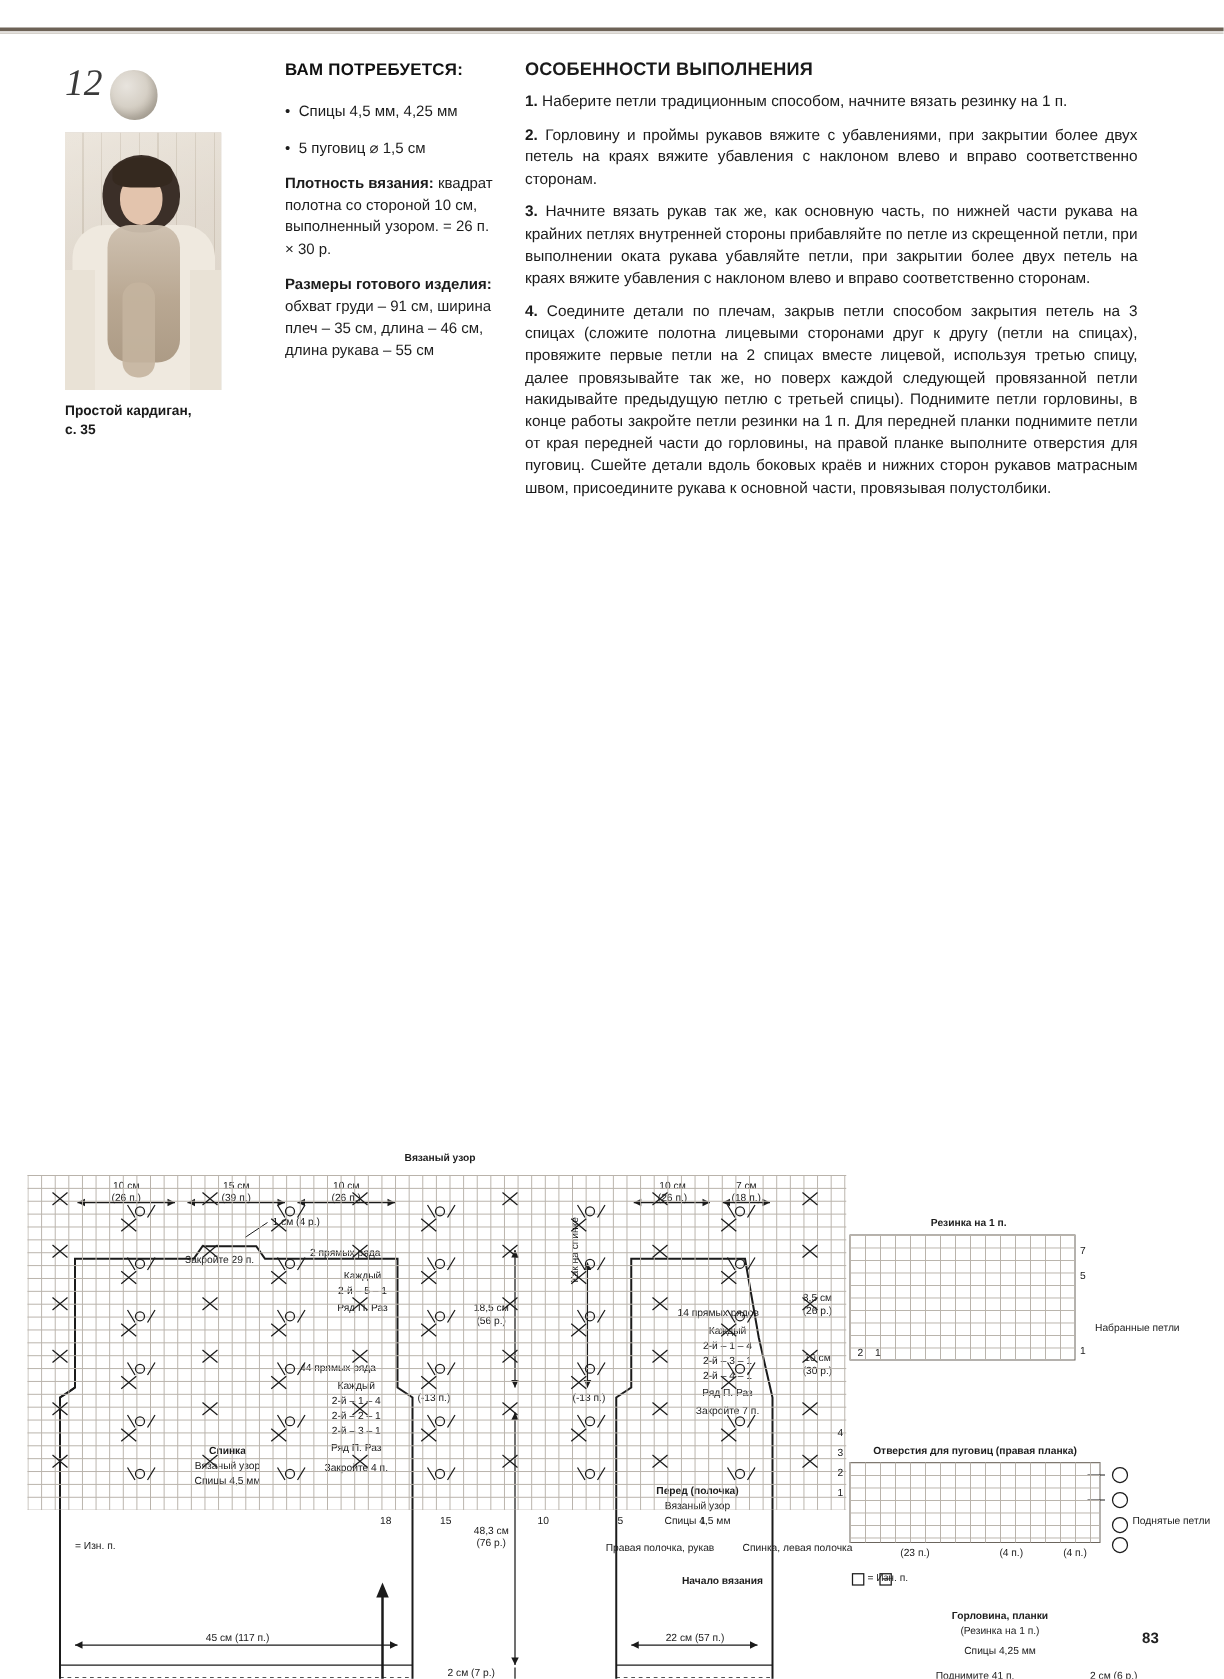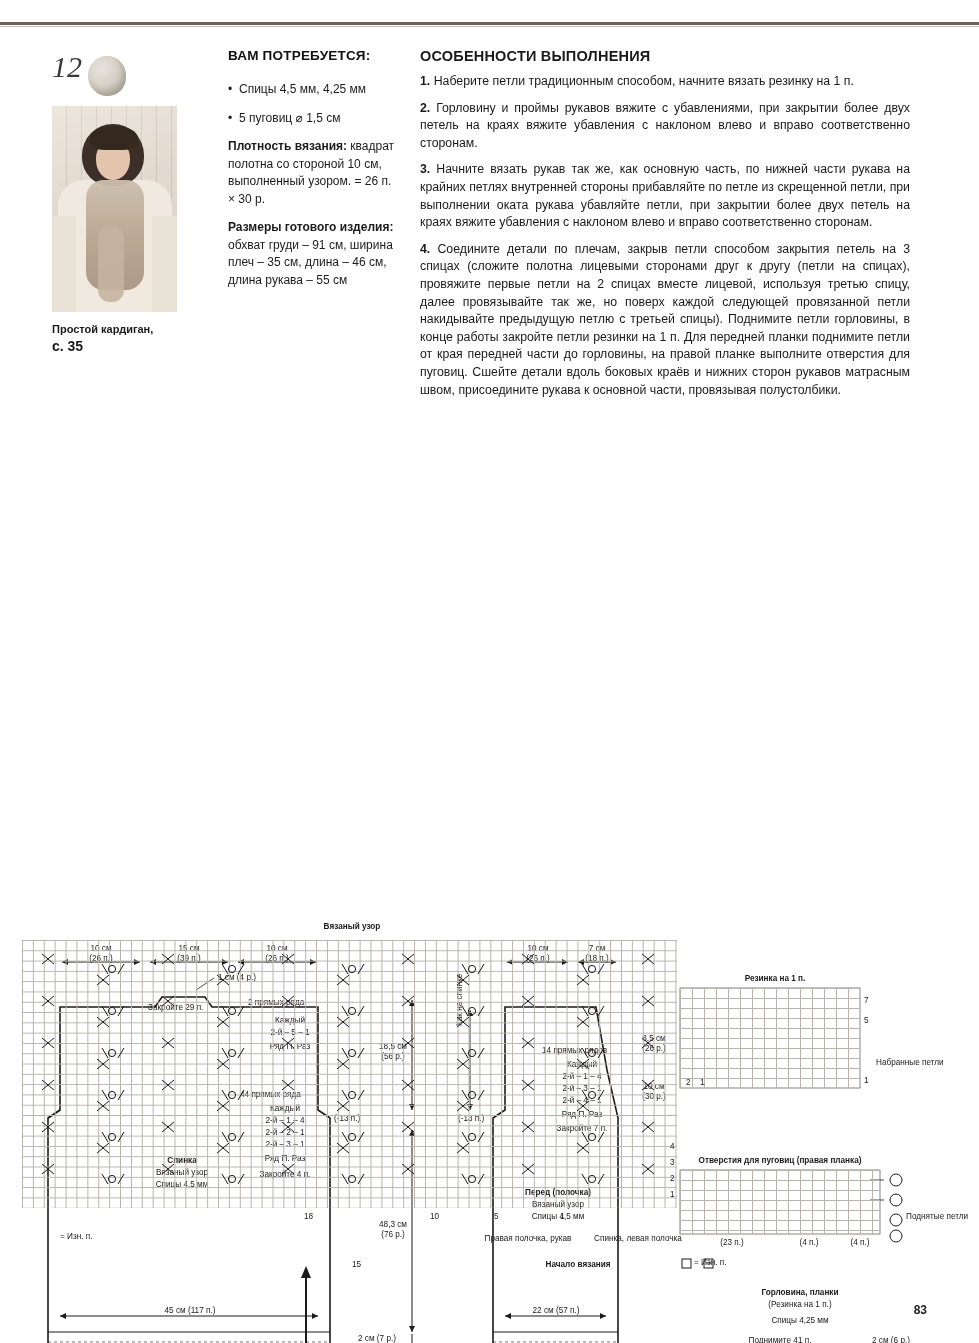--- a/index.html
+++ b/index.html
@@ -21,21 +21,21 @@
   .photo .hair{position:absolute;left:30px;top:18px;width:62px;height:62px;border-radius:50% 50% 46% 46%;background:#3b2f28;}
   .photo .face{position:absolute;left:44px;top:34px;width:34px;height:40px;border-radius:46% 46% 50% 50%;background:#e3c4ad;}
   .photo .fringe{position:absolute;left:38px;top:20px;width:48px;height:24px;border-radius:50% 50% 30% 30%;background:#35291f;}
   .photo .body{position:absolute;left:6px;top:74px;width:114px;height:132px;border-radius:26px 26px 0 0;background:#efe9df;}
   .photo .scarf{position:absolute;left:34px;top:74px;width:58px;height:110px;border-radius:18px;
      background:linear-gradient(180deg,#cdbfae,#b6a48e 55%,#a99781);opacity:.95;}
   .photo .scarf2{position:absolute;left:46px;top:120px;width:26px;height:76px;border-radius:12px;background:#c4b49f;opacity:.9;}
   .photo .arm{position:absolute;left:0px;top:110px;width:24px;height:96px;background:#e9e2d6;}
   .photo .arm2{position:absolute;left:100px;top:110px;width:25px;height:96px;background:#e9e2d6;}
   .cap1{position:absolute;left:52px;top:322px;width:140px;font-size:11px;font-weight:bold;color:#1a1a1a;line-height:15px;}
-  .cap2{position:absolute;left:52px;top:338px;width:140px;font-size:14px;font-weight:bold;color:#1a1a1a;}
+  .cap2{position:absolute;left:52px;top:338px;width:140px;font-size:11px;font-weight:bold;color:#1a1a1a;}
 
   
   .col2{position:absolute;left:228px;top:48px;width:168px;}
   .h-bold{font-size:13.5px;font-weight:bold;letter-spacing:.2px;color:#111;margin-bottom:9px;}
   .col2 p{margin:0 0 2px 0;font-size:12px;line-height:17.5px;color:#1c1c1c;}
   .bullet{position:relative;padding-left:11px;}
   .bullet:before{content:"\2022";position:absolute;left:0;top:0;font-size:12px;}
   .sub{font-weight:bold;}
   .gap{height:9px;}
 
@@ -460,21 +460,21 @@
               <path d="M560 234 l6 10 M582 234 l-6 10"></path>
           </g>
         </g>
       </svg>
     </div>
     <div class="lbl" style="position:absolute;left:648px;top:202px;">4</div>
     <div class="lbl" style="position:absolute;left:648px;top:218px;">3</div>
     <div class="lbl" style="position:absolute;left:648px;top:234px;">2</div>
     <div class="lbl" style="position:absolute;left:648px;top:250px;">1</div>
     <div class="lbl" style="position:absolute;left:282px;top:272px;">18</div>
-    <div class="lbl" style="position:absolute;left:330px;top:272px;margin-top:48px;">15</div>
+    <div class="lbl" style="position:absolute;left:330px;top:272px;">15</div>
     <div class="lbl" style="position:absolute;left:408px;top:272px;">10</div>
     <div class="lbl" style="position:absolute;left:472px;top:272px;">5</div>
     <div class="lbl" style="position:absolute;left:538px;top:272px;">1</div>
     <div class="lbl" style="position:absolute;left:38px;top:292px;">=  Изн. п.</div>
     <div class="lbl c" style="position:absolute;left:456px;top:294px;width:100px;line-height:10px;">Правая полочка, рукав</div>
     <div class="lbl c" style="position:absolute;left:566px;top:294px;width:100px;line-height:10px;">Спинка, левая полочка</div>
     <div class="lbl c" style="position:absolute;left:486px;top:320px;width:140px;font-weight:bold;">Начало вязания</div>
   </div>
 
   <div class="pg">83</div>

